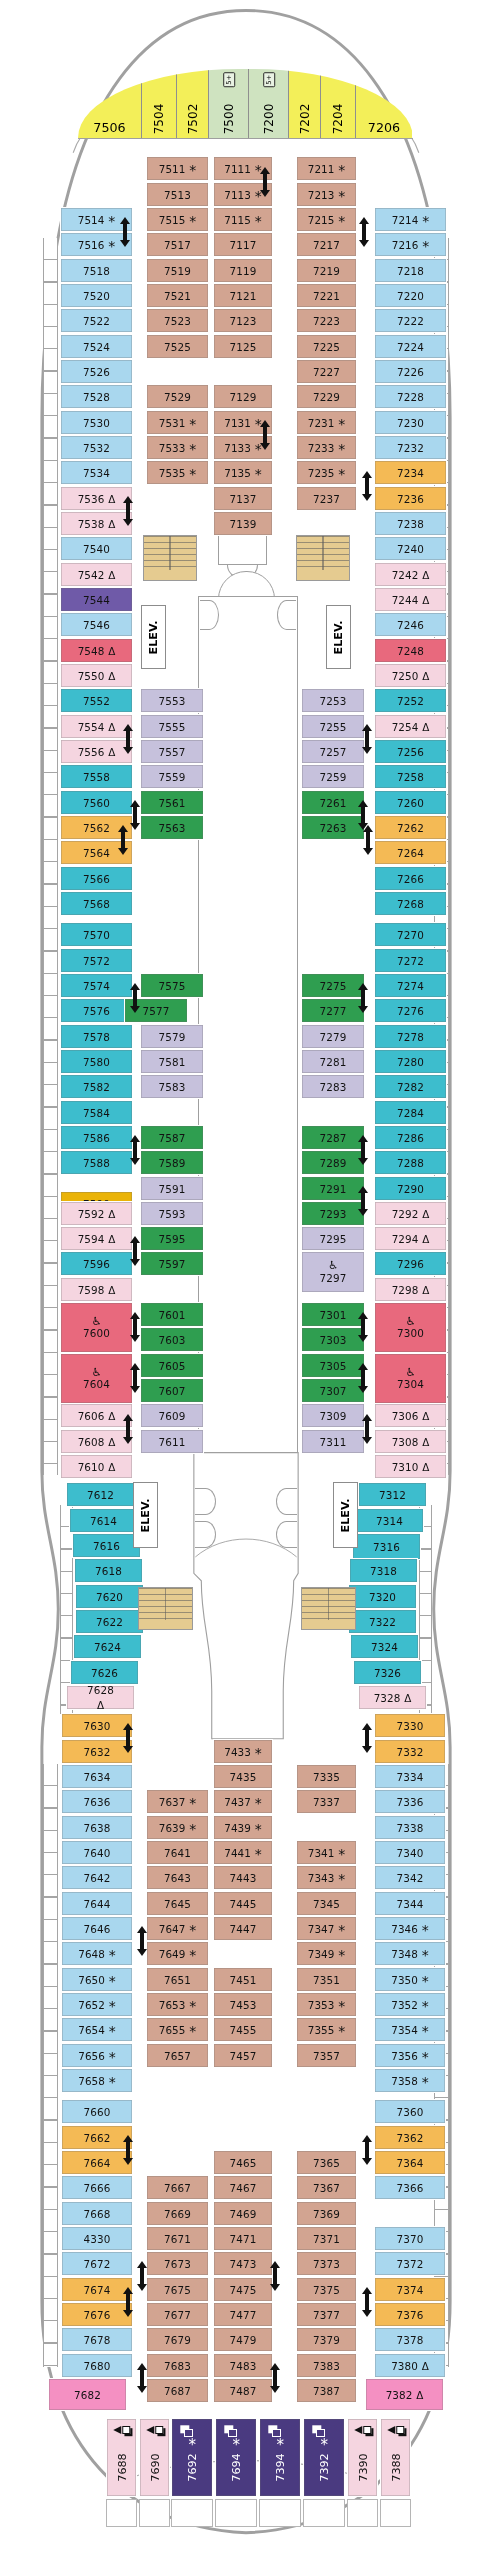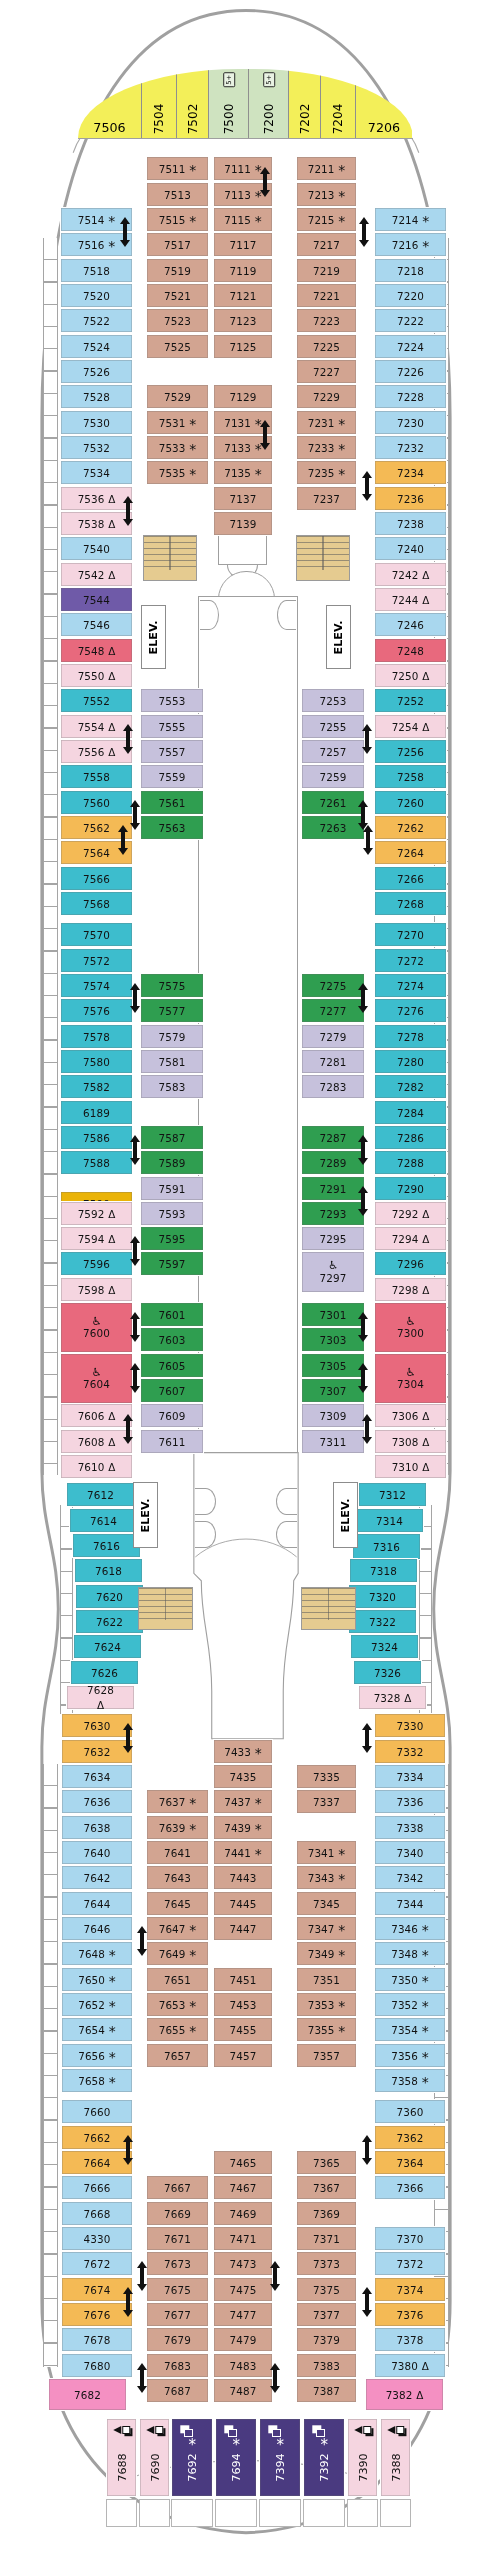--- a/index.html
+++ b/index.html
@@ -364,21 +364,21 @@
       <div class="cab" style="left: 60px; top: 1024px; width: 73px; height: 25px; background: rgb(61, 189, 205);">
         <span class="num">7578</span>
       </div>
       <div class="cab" style="left: 60px; top: 1049px; width: 73px; height: 25px; background: rgb(61, 189, 205);">
         <span class="num">7580</span>
       </div>
       <div class="cab" style="left: 60px; top: 1074px; width: 73px; height: 25px; background: rgb(61, 189, 205);">
         <span class="num">7582</span>
       </div>
       <div class="cab" style="left: 60px; top: 1100px; width: 73px; height: 25px; background: rgb(61, 189, 205);">
-        <span class="num">6189</span>
+        <span class="num">7584</span>
       </div>
       <div class="cab" style="left: 60px; top: 1125px; width: 73px; height: 25px; background: rgb(61, 189, 205);">
         <span class="num">7586</span>
       </div>
       <div class="cab" style="left: 60px; top: 1150px; width: 73px; height: 25px; background: rgb(61, 189, 205);">
         <span class="num">7588</span>
       </div>
       <div class="cab" style="left: 60px; top: 1176px; width: 73px; height: 25px; background: #eab308; margin-top: 15px;">
         <span class="num">7590</span>
       </div>
@@ -589,21 +589,21 @@
       </div>
       <div class="cab" style="left: 140px; top: 790px; width: 64px; height: 25px; background: rgb(47, 158, 80);">
         <span class="num">7561</span>
       </div>
       <div class="cab" style="left: 140px; top: 815px; width: 64px; height: 25px; background: rgb(47, 158, 80);">
         <span class="num">7563</span>
       </div>
       <div class="cab" style="left: 140px; top: 973px; width: 64px; height: 25px; background: rgb(47, 158, 80);">
         <span class="num">7575</span>
       </div>
-      <div class="cab" style="left: 140px; top: 998px; width: 64px; height: 25px; background: rgb(47, 158, 80);">
+      <div class="cab" style="left: 124px; top: 998px; width: 64px; height: 25px; background: rgb(47, 158, 80);">
         <span class="num">7577</span>
       </div>
       <div class="cab" style="left: 140px; top: 1024px; width: 64px; height: 25px; background: rgb(198, 193, 220);">
         <span class="num">7579</span>
       </div>
       <div class="cab" style="left: 140px; top: 1049px; width: 64px; height: 25px; background: rgb(198, 193, 220);">
         <span class="num">7581</span>
       </div>
       <div class="cab" style="left: 140px; top: 1074px; width: 64px; height: 25px; background: rgb(198, 193, 220);">
         <span class="num">7583</span>

